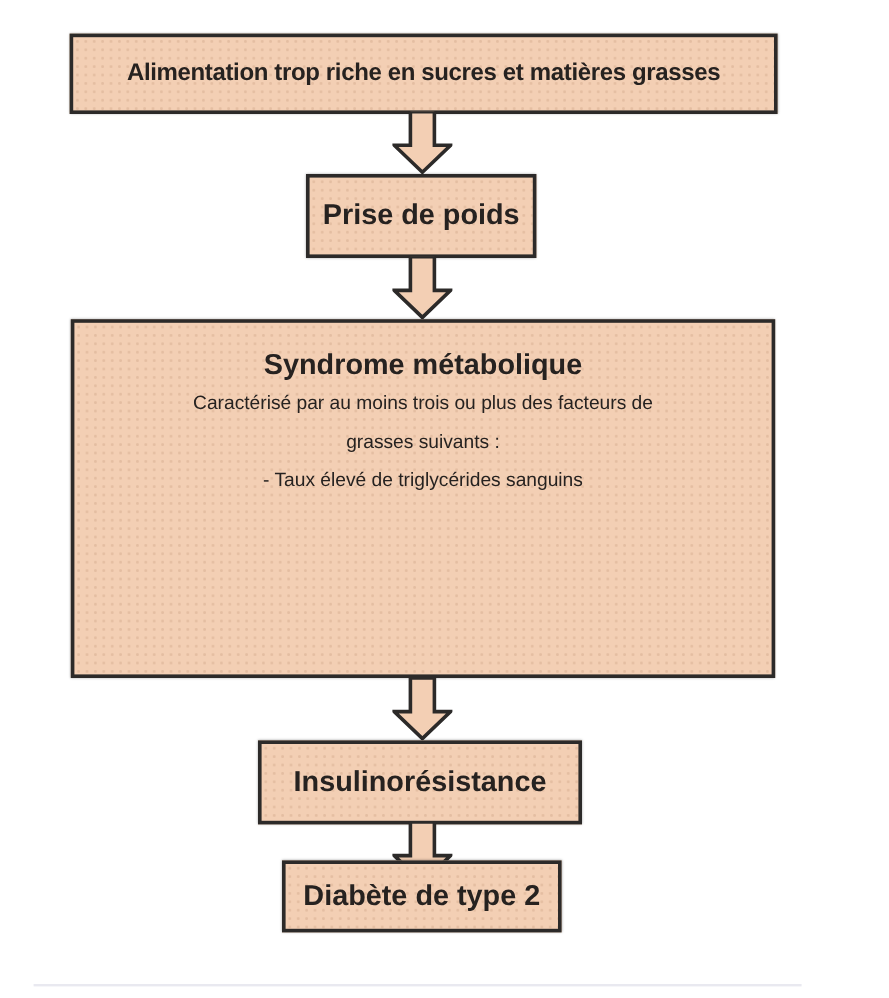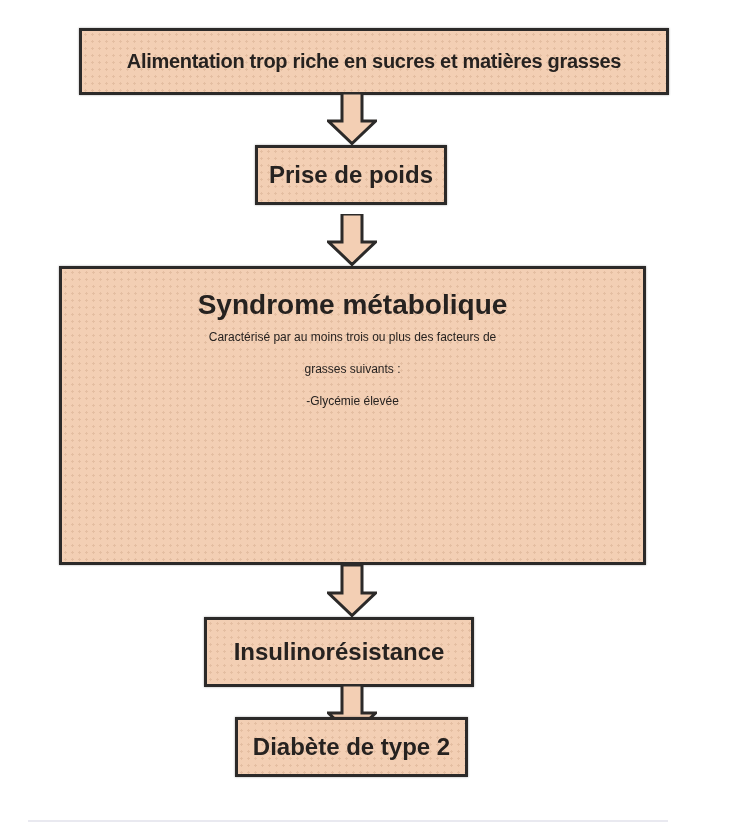--- a/index.html
+++ b/index.html
@@ -29,30 +29,30 @@
     display: flex;
     align-items: center;
     justify-content: center;
     text-align: center;
   }
   .node .label {
     font-weight: bold;
     white-space: nowrap;
   }
   
-  .n-diet     { left: 58px;  top: 28px;  width: 590px; height: 67px; margin-left: 21px; }
+  .n-diet     { left: 58px;  top: 28px;  width: 590px; height: 67px; }
   .n-diet .label { font-size: 20px; letter-spacing: -0.3px; }
-  .n-weight   { left: 255px; top: 145px; width: 192px; height: 60px; }
+  .n-weight   { left: 255px; top: 145px; width: 192px; height: 70px; }
   .n-weight .label { font-size: 24px; }
   .n-syndrome { left: 59px;  top: 266px; width: 587px; height: 299px;
                 flex-direction: column; justify-content: flex-start;
                 padding-top: 20px; }
-  .n-syndrome .title { font-size: 28px; font-weight: bold; line-height: 32px; }
-  .n-syndrome .line  { font-size: 12px; line-height: 32px; }
-  .n-insulin  { left: 204px; top: 617px; width: 270px; height: 70px; }
+  .n-syndrome .title { font-size: 24px; font-weight: bold; line-height: 32px; }
+  .n-syndrome .line  { font-size: 16px; line-height: 32px; }
+  .n-insulin  { left: 215px; top: 617px; width: 270px; height: 70px; }
   .n-insulin .label { font-size: 24px; }
   .n-diabetes { left: 235px; top: 717px; width: 233px; height: 60px; }
   .n-diabetes .label { font-size: 24px; }
 
   .arrow {
     position: absolute;
     width: 50px;
     height: 52px;
     left: 327px;
   }
@@ -94,21 +94,21 @@
   </div>
 
   <svg class="arrow a2" viewBox="0 0 50 52" aria-hidden="true">
     <polygon points="15,0 35,0 35,28 48.5,28 25,50.5 1.5,28 15,28"></polygon>
   </svg>
 
   <div class="node n-syndrome">
     <div class="title">Syndrome métabolique</div>
     <div class="line">Caractérisé par au moins trois ou plus des facteurs de</div>
     <div class="line">grasses suivants :</div>
-    <div class="line">-Glycémie élevée</div>
+    <div class="line">- Taux élevé de triglycérides sanguins</div>
   </div>
 
   <svg class="arrow a3" viewBox="0 0 50 52" aria-hidden="true">
     <polygon points="15,0 35,0 35,28 48.5,28 25,50.5 1.5,28 15,28"></polygon>
   </svg>
 
   <div class="node n-insulin">
     <span class="label">Insulinorésistance</span>
   </div>
 

